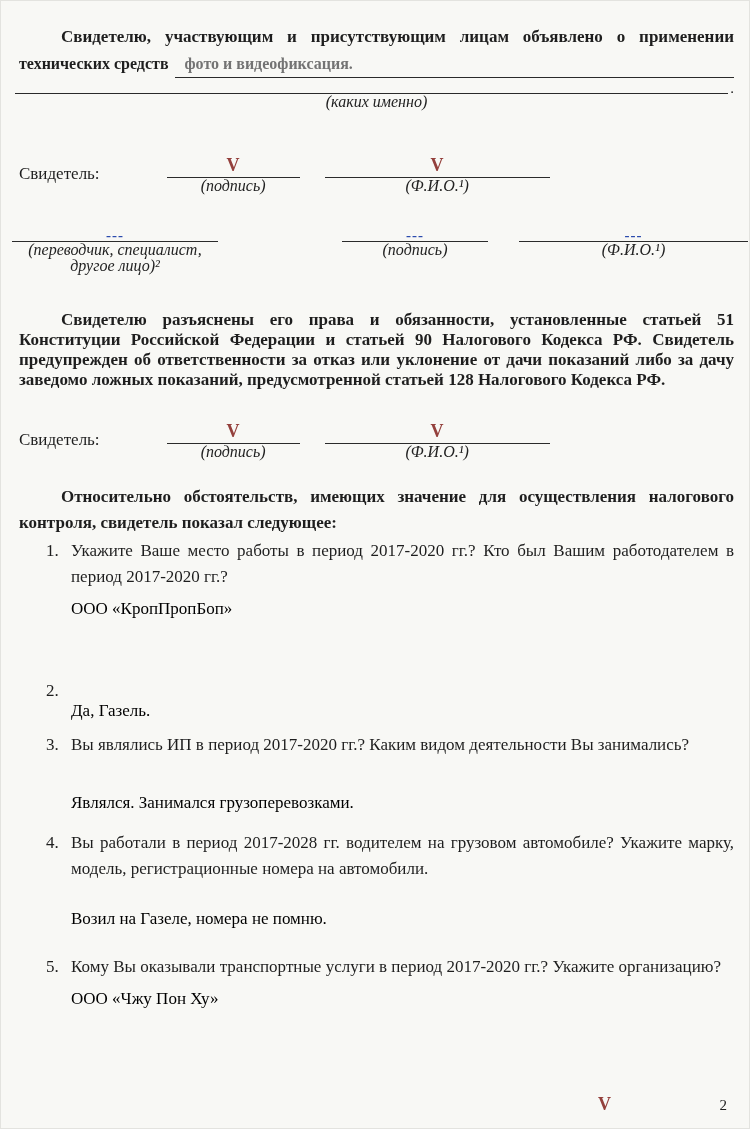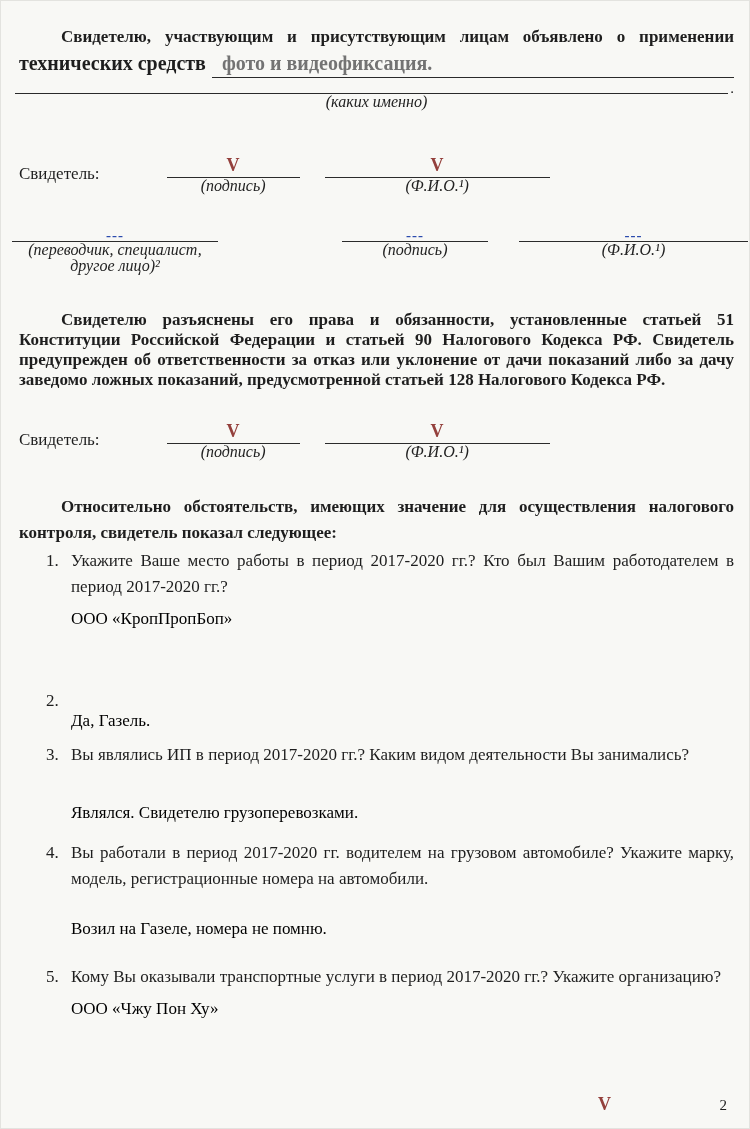--- a/index.html
+++ b/index.html
@@ -16,21 +16,21 @@
     background:#f8f8f5;
     border:1px solid #e3e3df;
     padding:22px 15px 0 18px;
     overflow:hidden;
   }
   .bold{font-weight:bold;}
   .para{font-size:17px;line-height:27px;}
   .justify{text-align:justify;}
   .indent{text-indent:42px;}
   .jline{text-align:justify;text-align-last:justify;text-indent:42px;white-space:nowrap;}
-  .line2{display:flex;align-items:baseline;line-height:27px;font-size:20px;}
+  .line2{display:flex;align-items:baseline;line-height:27px;font-size:16px;}
   .line2 .prefix{white-space:nowrap;}
   .fill{flex:1;border-bottom:1px solid #2a2a2a;margin-left:6px;padding-left:10px;}
   .blue-text{color:#737373;}
   .blank-row{display:flex;align-items:flex-end;margin-top:4px;height:12px;margin-left:-4px;}
   .blank-row .rule{flex:1;border-bottom:1px solid #2a2a2a;height:11px;}
   .blank-row .dot{font-size:15px;line-height:12px;padding-left:2px;}
   .caption{font-size:16px;line-height:16px;font-style:italic;color:#222;text-align:center;}
   .cap-under-blank{margin-top:0;}
 
   .sig-row{display:flex;align-items:center;font-size:17px;}
@@ -45,21 +45,21 @@
 
   .dash-row{display:flex;align-items:flex-start;margin-top:32px;margin-left:-7px;margin-right:-14px;}
   .dash-col{display:flex;flex-direction:column;}
   .dash-col .dash-line{border-bottom:1px solid #2b2b2b;height:15px;text-align:center;}
   .dashes{color:#2b4bad;font-weight:bold;font-size:15px;line-height:14px;letter-spacing:1px;}
   .d1{width:206px;}
   .d2{margin-left:124px;width:146px;}
   .d3{margin-left:31px;width:229px;}
 
   .rights{margin-top:36px;line-height:20px;}
-  .testimony-intro{margin-top:34px;line-height:26px;}
+  .testimony-intro{margin-top:24px;line-height:26px;}
 
   .q-item{display:flex;font-size:17px;line-height:26px;}
   .q-num{width:25px;margin-left:27px;flex-shrink:0;}
   .q-body{flex:1;}
   .q-text{text-align:justify;}
   .answer{color:#000000;}
   .qi-1{margin-top:2px;}  .qi-1 .answer{margin-top:6px;}
   .qi-2{margin-top:56px;} .qi-2 .answer{margin-top:20px;}
   .qi-3{margin-top:8px;}  .qi-3 .answer{margin-top:32px;}
   .qi-4{margin-top:14px;} .qi-4 .answer{margin-top:24px;}
@@ -139,28 +139,28 @@
     <span class="q-num">2.</span>
     <div class="q-body">
       <div class="answer">Да, Газель.</div>
     </div>
   </div>
 
   <div class="q-item qi-3">
     <span class="q-num">3.</span>
     <div class="q-body">
       <div class="q-text">Вы являлись ИП в период 2017-2020 гг.? Каким видом деятельности Вы занимались?</div>
-      <div class="answer">Являлся. Свидетелю грузоперевозками.</div>
+      <div class="answer">Являлся. Занимался грузоперевозками.</div>
     </div>
   </div>
 
   <div class="q-item qi-4">
     <span class="q-num">4.</span>
     <div class="q-body">
-      <div class="q-text">Вы работали в период 2017-2020 гг. водителем на грузовом автомобиле? Укажите марку, модель, регистрационные номера на автомобили.</div>
+      <div class="q-text">Вы работали в период 2017-2028 гг. водителем на грузовом автомобиле? Укажите марку, модель, регистрационные номера на автомобили.</div>
       <div class="answer">Возил на Газеле, номера не помню.</div>
     </div>
   </div>
 
   <div class="q-item qi-5">
     <span class="q-num">5.</span>
     <div class="q-body">
       <div class="q-text">Кому Вы оказывали транспортные услуги в период 2017-2020 гг.? Укажите организацию?</div>
       <div class="answer">ООО «Чжу Пон Ху»</div>
     </div>

